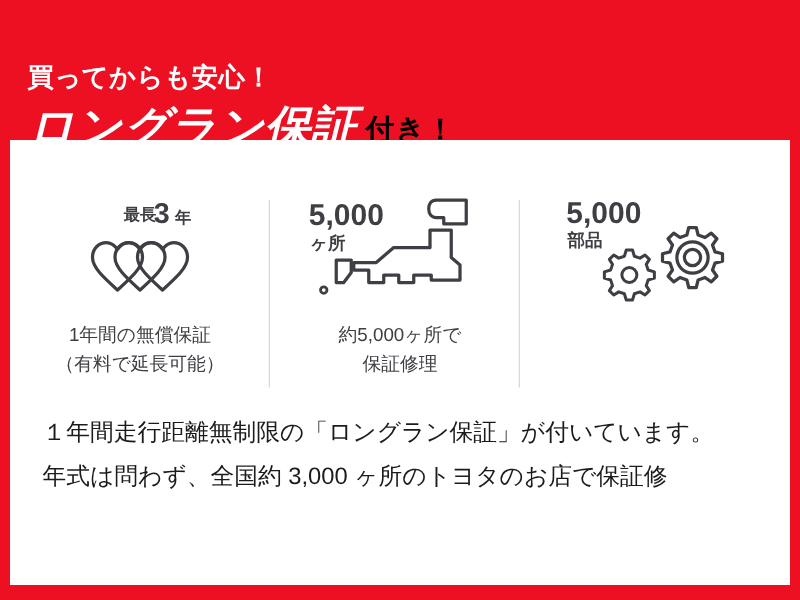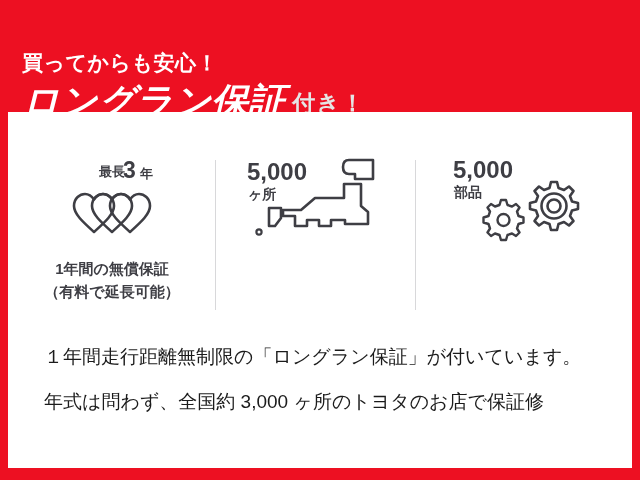--- a/index.html
+++ b/index.html
@@ -47,21 +47,21 @@
     line-height: 1.0;
   }
   .headline-main {
     color: #ffffff;
     font-size: 37px;
     font-weight: bold;
     letter-spacing: 0px;
     font-style: italic;
   }
   .headline-sub {
-    color: #e5e5e5;
+    color: #000000;
     font-size: 23px;
     font-weight: bold;
     letter-spacing: 1px;
     padding-left: 7px;
     position: relative;
     top: -3px;
   }
 
   
   .panel {
@@ -111,40 +111,40 @@
   }
   .icon-area svg {
     display: block;
   }
 
   .caption {
     margin-top: 12px;
     text-align: center;
     color: #3E3E44;
     font-size: 15px;
-    font-weight: bold;
+    font-weight: normal;
     line-height: 1.5;
     white-space: nowrap;
   }
 
   
   .body-copy {
     position: absolute;
     left: 0;
     top: 216px;
     width: 624px;
     padding: 0 20px 0 22px;
     box-sizing: border-box;
     color: #1b1b1b;
     font-size: 19px;
     line-height: 1.62;
     letter-spacing: 0px;
   }
   .body-copy p {
-    margin: 14px;
+    margin: 4px;
   }
 </style>
 </head>
 <body>
 
 <div class="ad">
 
   <div class="header">
     <div class="kicker">買ってからも安心！</div>
     <div class="headline">
@@ -197,20 +197,24 @@
                      L60 72 L60 62 L48 62 L48 56 L66 56 L80 44 L109 44 Z" fill="none" stroke="#3E3E44" stroke-width="2.6" stroke-linejoin="round"></path>
 
             <path d="M34 54 L46 54 L46 64 L40 72 L34 72 Z" fill="none" stroke="#3E3E44" stroke-width="2.6" stroke-linejoin="round"></path>
 
             <circle cx="24" cy="78" r="2.6" fill="none" stroke="#3E3E44" stroke-width="2.2"></circle>
 
             <text x="12" y="26" font-family="Liberation Sans, sans-serif" font-size="24" font-weight="bold" fill="#3E3E44">5,000</text>
             <text x="13" y="45" font-family="Liberation Sans, sans-serif" font-size="14" font-weight="bold" fill="#3E3E44">ヶ所</text>
           </svg>
         </div>
+        <div class="caption">
+          <div>約5,000ヶ所で</div>
+          <div>保証修理</div>
+        </div>
       </div>
 
       <div class="feature">
         <div class="icon-area">
           <svg width="170" height="92" viewBox="0 0 170 92" aria-hidden="true">
 
             <g fill="none" stroke="#3E3E44" stroke-width="2.6" stroke-linejoin="round">
               <path d="M108 28 L114 28 L115.5 34 L121 36 L126 32.5 L130.5 37
                        L127 42 L129 47.5 L135 49 L135 55 L129 56.5 L127 62
                        L130.5 67 L126 71.5 L121 68 L115.5 70 L114 76 L108 76

